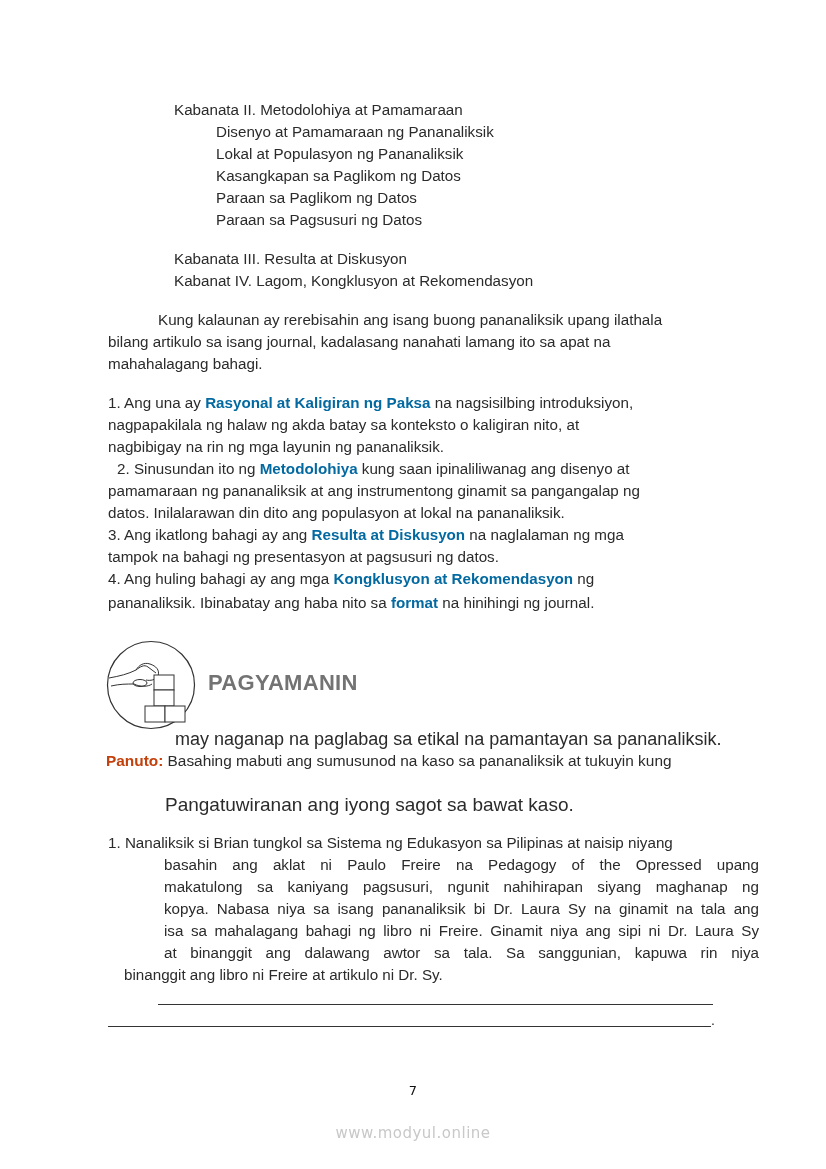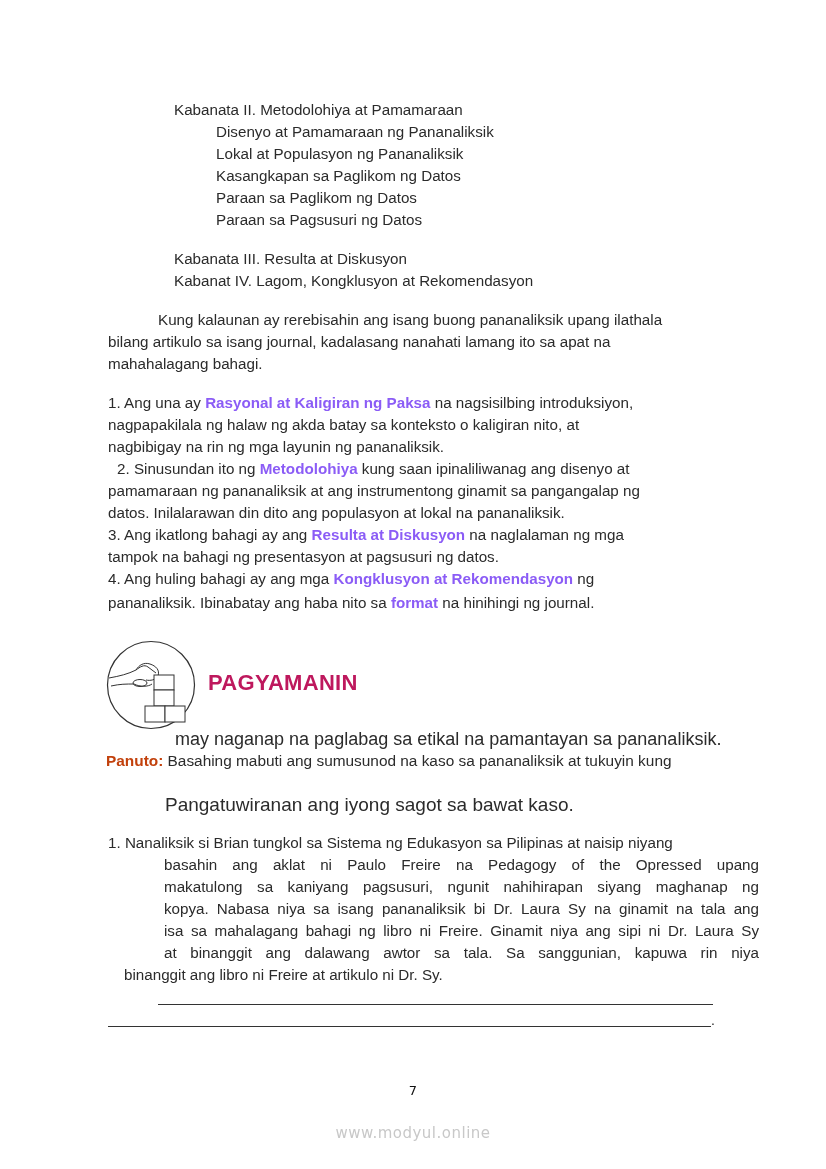--- a/index.html
+++ b/index.html
@@ -3,25 +3,25 @@
 <meta charset="utf-8">
 <style>
   html, body { margin: 0; padding: 0; background: #ffffff; }
   body { width: 826px; height: 1169px; position: relative; overflow: hidden;
          font-family: "Liberation Sans", sans-serif; color: #2b2b2b; font-size: 15.2px; }
   .abs { position: absolute; white-space: nowrap; }
   .line { position: absolute; white-space: nowrap; line-height: 22px; }
   .ch-sub { left: 216px; }
   .ch { left: 142px; margin-left: 32px; }
   .para { left: 108px; }
-  b { font-weight: bold; color: #8b5cf6; }
+  b { font-weight: bold; color: #0369a1; }
   .num-list .line { left: 108px; }
   .cont { left: 124px; }
   .cont2 { left: 127px; }
-  .heading { position:absolute; left: 208px; top: 670px; font-weight: bold; font-size: 22px; color:#be185d; letter-spacing: 0.3px; }
+  .heading { position:absolute; left: 208px; top: 670px; font-weight: bold; font-size: 22px; color:#737373; letter-spacing: 0.3px; }
   .icon-circle { position:absolute; left: 106px; top: 640px; width: 90px; height: 90px; }
   .panuto-label { font-weight: bold; color:#c2410c; }
   .jline { position:absolute; left:124px; width:595px; line-height:22.2px; text-align: justify; text-align-last: justify; white-space: nowrap; margin-left: 40px; }
   .answer-line { position:absolute; border-bottom: 1px solid #333; height: 0; }
   .pagenum { position:absolute; left: 0; width: 826px; text-align:center; top: 1083px; font-size: 13px; color:#111; font-family: "DejaVu Sans", sans-serif; }
   .watermark { position:absolute; left: 0; width: 826px; text-align:center; top: 1124px; font-size: 15px; color:#c8c8c8; font-family: "DejaVu Sans", sans-serif; letter-spacing: 0.5px; }
 </style>
 </head>
 <body>
 

